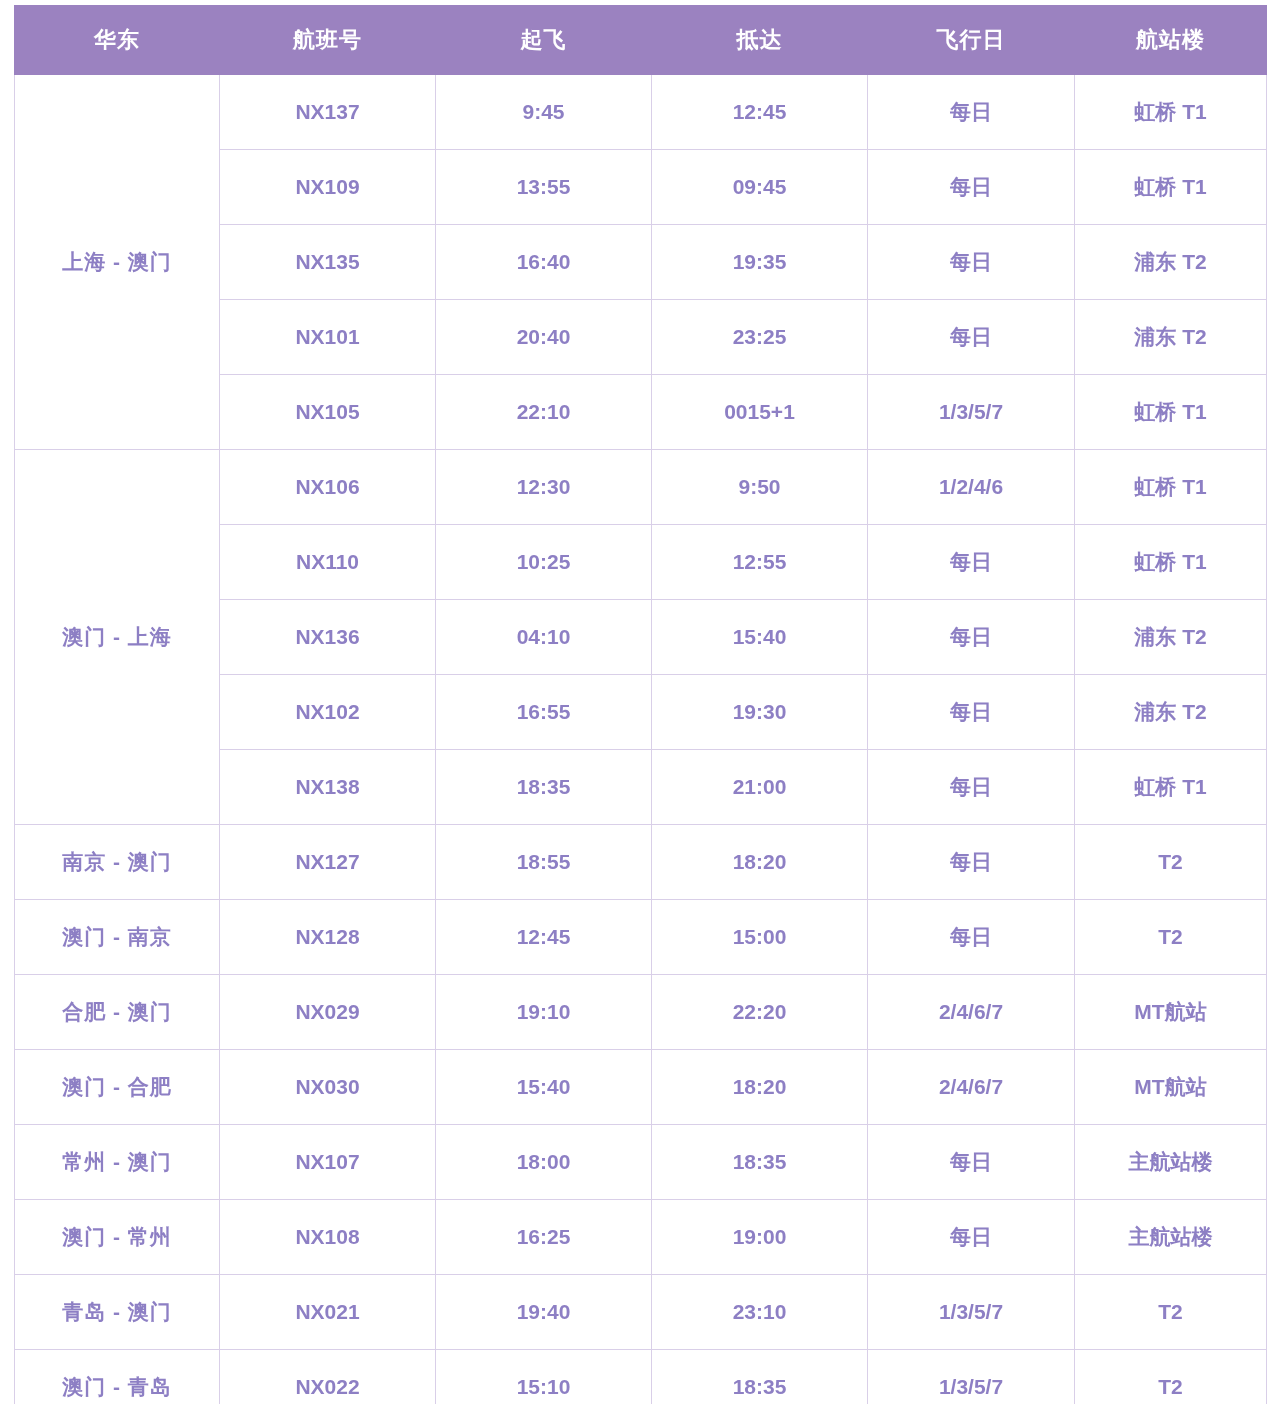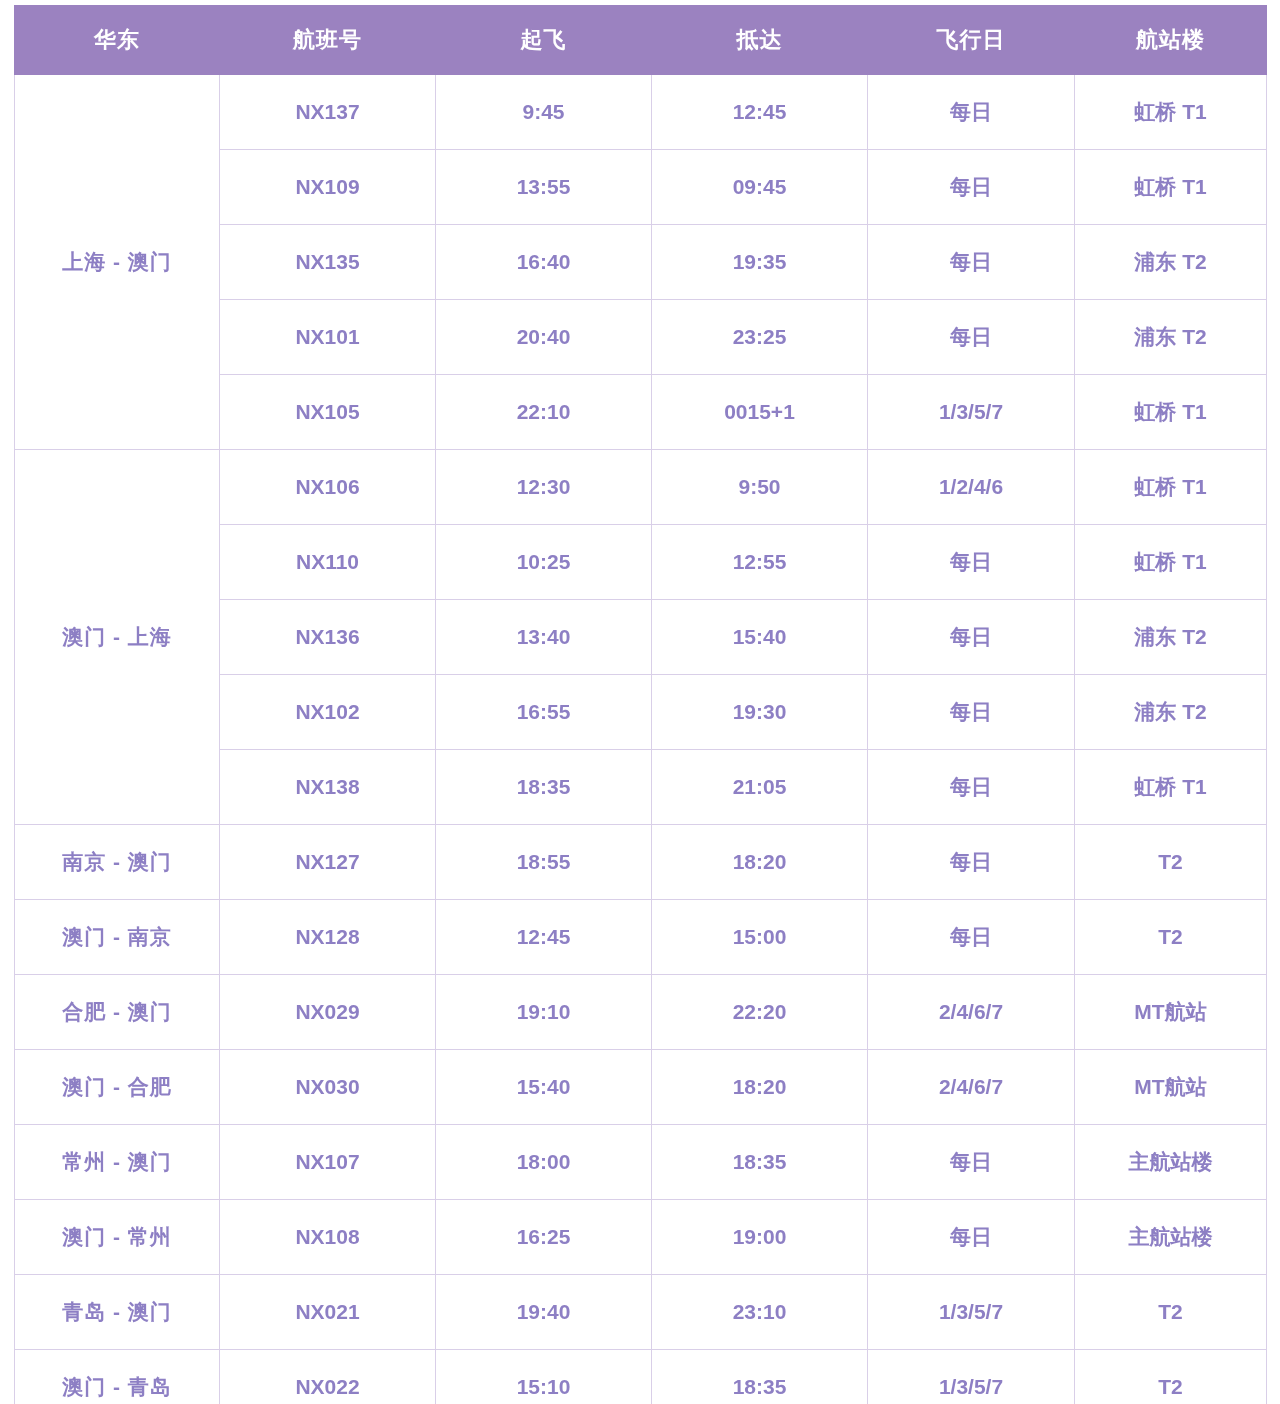--- a/index.html
+++ b/index.html
@@ -136,36 +136,36 @@
         </tr>
         <tr>
           <td class="cell flight">NX110</td>
           <td class="cell">10:25</td>
           <td class="cell">12:55</td>
           <td class="cell">每日</td>
           <td class="cell">虹桥 T1</td>
         </tr>
         <tr>
           <td class="cell flight">NX136</td>
-          <td class="cell">13:40</td>
+          <td class="cell">04:10</td>
           <td class="cell">15:40</td>
           <td class="cell">每日</td>
           <td class="cell">浦东 T2</td>
         </tr>
         <tr>
           <td class="cell flight">NX102</td>
           <td class="cell">16:55</td>
           <td class="cell">19:30</td>
           <td class="cell">每日</td>
           <td class="cell">浦东 T2</td>
         </tr>
         <tr>
           <td class="cell flight">NX138</td>
           <td class="cell">18:35</td>
-          <td class="cell">21:05</td>
+          <td class="cell">21:00</td>
           <td class="cell">每日</td>
           <td class="cell">虹桥 T1</td>
         </tr>
         <tr class="row-sep">
           <td class="cell route" rowspan="1">南京 - 澳门</td>
           <td class="cell flight">NX127</td>
           <td class="cell">18:55</td>
           <td class="cell">18:20</td>
           <td class="cell">每日</td>
           <td class="cell">T2</td>

